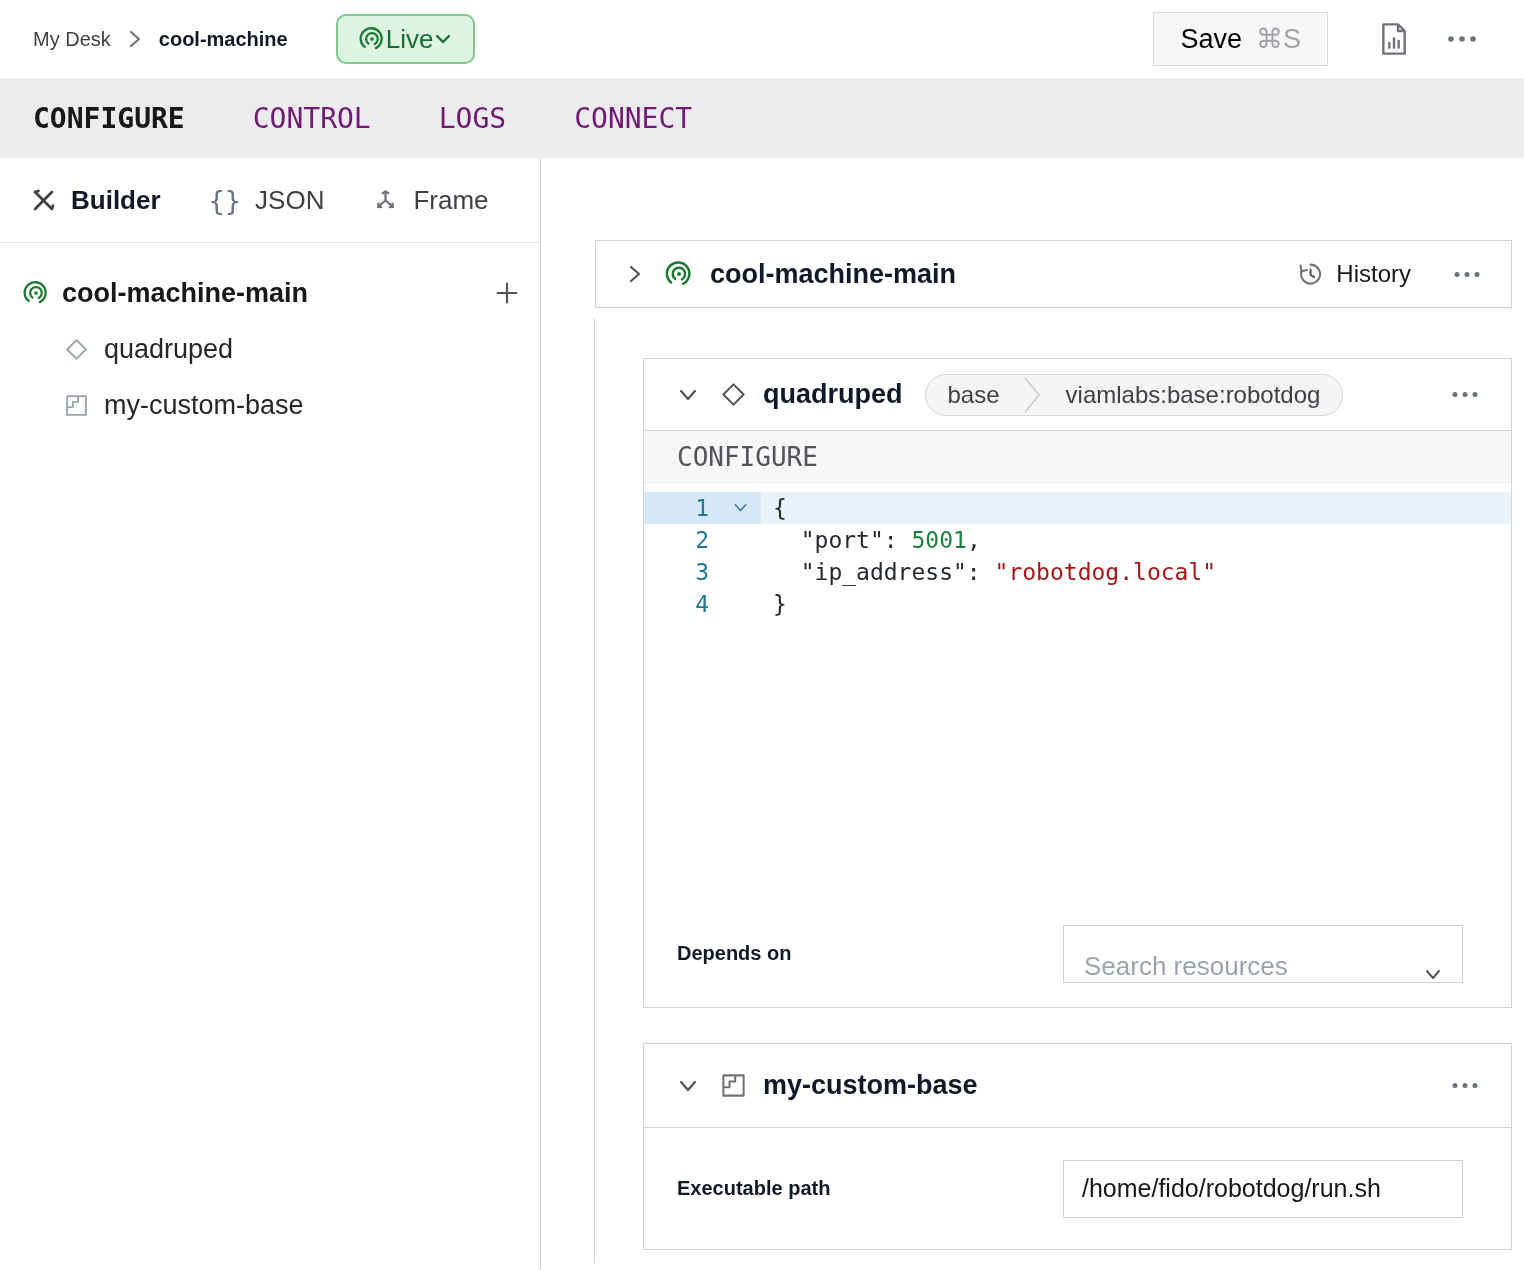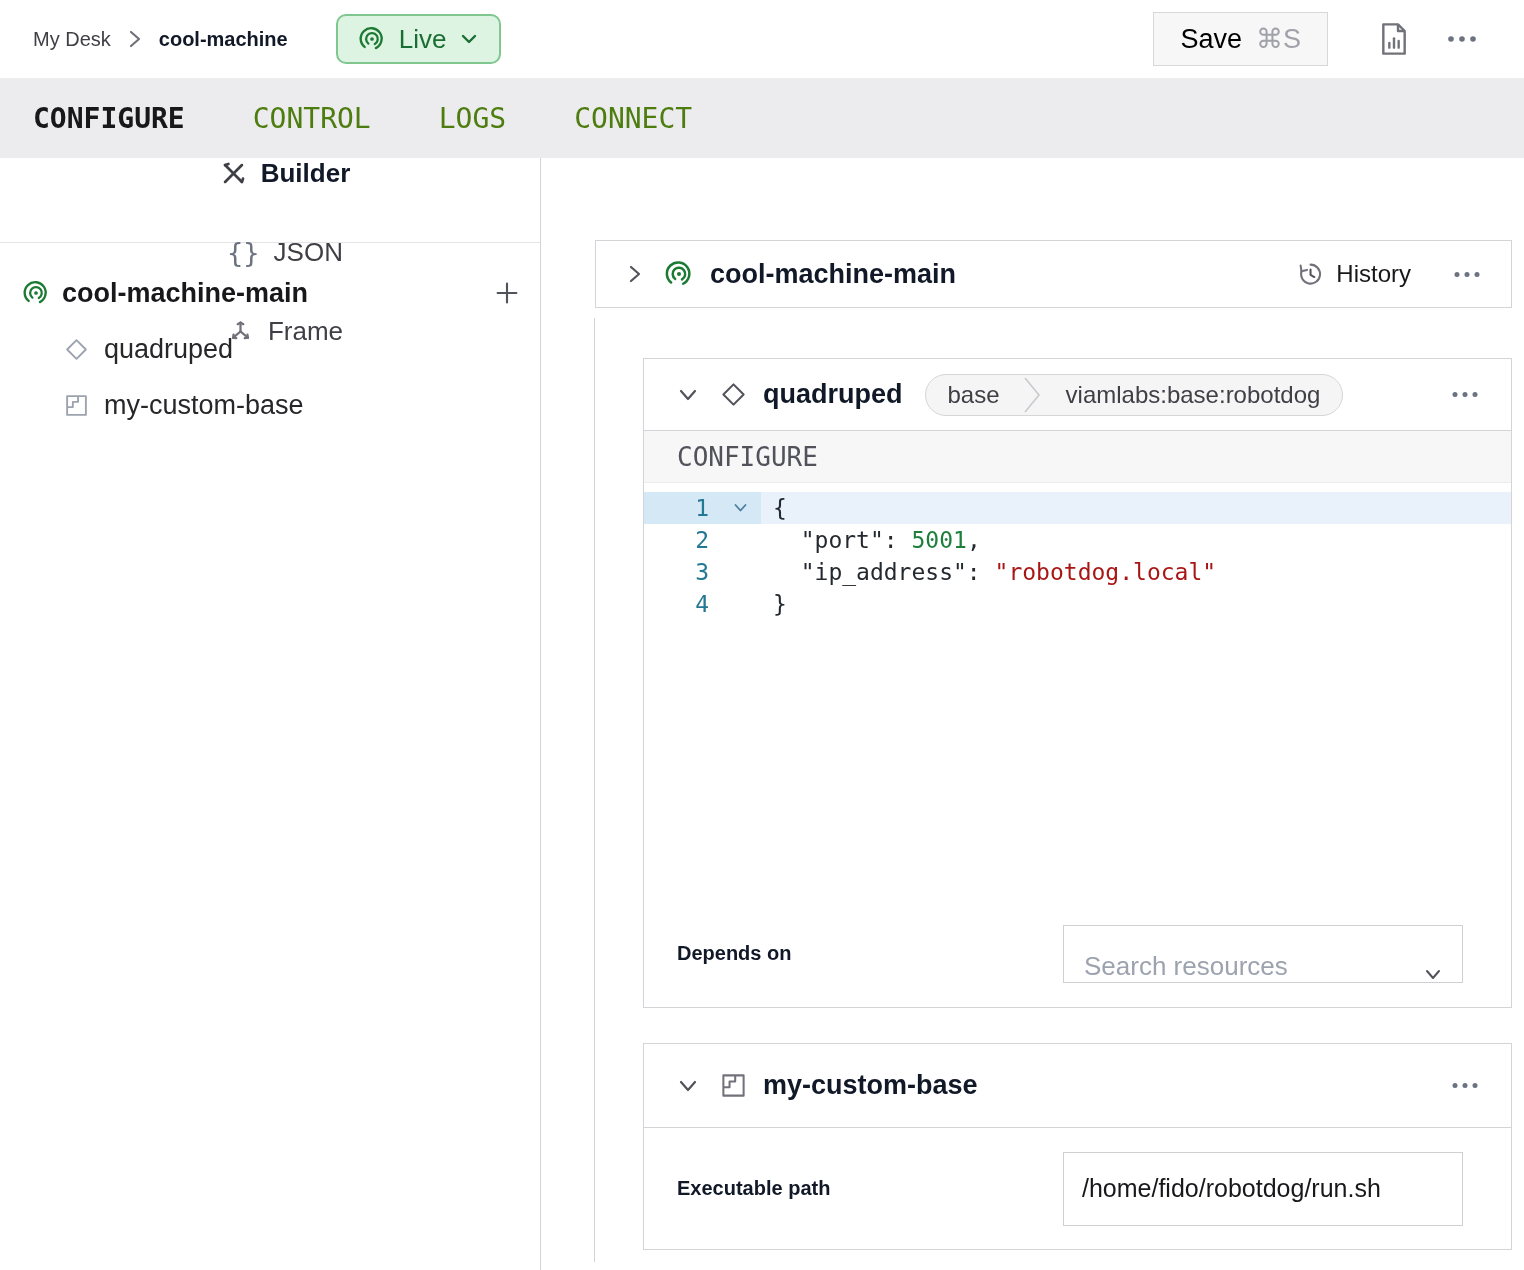--- a/index.html
+++ b/index.html
@@ -4,38 +4,38 @@
 <style>
   * { margin:0; padding:0; box-sizing:border-box; }
   html,body { width:1524px; height:1270px; background:#fff; font-family:"Liberation Sans", sans-serif; color:#18181b; overflow:hidden; }
   .page { position:relative; width:1524px; height:1270px; background:#fff; }
 
   
   .header { position:absolute; left:0; top:0; width:1524px; height:78px; background:#fff; display:flex; align-items:center; padding:0 46px 0 33px; }
   .crumbs { display:flex; align-items:center; gap:16px; font-size:20px; }
   .crumb-parent { color:#3f3f46; cursor:pointer; }
   .crumb-current { font-weight:bold; color:#111827; }
-  .live-badge { margin-left:48px; height:50px; padding:0 20px; display:flex; align-items:center; gap:13px;
+  .live-badge { margin-left:48px; height:50px; padding:0 20px; display:flex; align-items:center; 
     background:var(--live-bg); border:2px solid var(--live-border); border-radius:10px; font-size:26px; color:var(--live-text); cursor:pointer; }
   .header-spacer { flex:1; }
   .save-btn { height:54px; padding:0 26px; display:flex; align-items:center; gap:14px; background:#f7f7f8; border:1px solid #d8d8dc; font-size:27px; font-family:inherit; cursor:pointer; }
   .save-kbd { color:#a1a1aa; }
   .icon-btn { background:none; border:none; cursor:pointer; display:flex; align-items:center; justify-content:center; }
   .report-btn { margin-left:50px; }
   .dots-btn { margin-left:36px; }
 
   
   .tabbar { position:absolute; left:0; top:78px; width:1524px; height:80px; background:#ecebee; display:flex; align-items:center; padding-left:33px; gap:68px;
     font-family:"DejaVu Sans Mono", monospace; font-size:28px; }
-  .tab { color:#4d7c0f; cursor:pointer; }
+  .tab { color:#701a75; cursor:pointer; }
   .tab.active { color:#18181b; font-weight:bold; }
 
   
   .sidebar { position:absolute; left:0; top:158px; width:541px; height:1112px; background:#fff; border-right:1px solid #d4d4d8; }
-  .moderow { height:85px; border-bottom:1px solid #e4e4e7; display:flex; align-items:center; padding-left:30px; gap:48px;flex-direction:column; }
+  .moderow { height:85px; border-bottom:1px solid #e4e4e7; display:flex; align-items:center; padding-left:30px; gap:48px; }
   .mode { display:flex; align-items:center; gap:14px; font-size:26px; color:#3f3f46; cursor:pointer; background:none; border:none; font-family:inherit; }
   .mode.active { color:#111827; font-weight:bold; }
   .json-glyph { font-family:"DejaVu Sans Mono", monospace; font-size:27px; color:#6b7280; }
   .tree { padding-top:22px; }
   .tree-row { height:56px; display:flex; align-items:center; cursor:pointer; }
   .tree-machine { padding-left:22px; gap:12px; }
   .tree-machine .tree-label { font-weight:bold; font-size:27px; color:#18181b; }
   .tree-child { padding-left:64px; gap:15px; }
   .tree-child .tree-label { font-size:27px; color:#27272a; }
   .tree-plus { margin-left:auto; margin-right:18px; background:none; border:none; cursor:pointer; display:flex; }
@@ -70,21 +70,21 @@
 
   .depends-row { height:107px; display:flex; align-items:center; padding:0 48px 0 33px; }
   .field-label { font-size:20px; font-weight:bold; color:#111827; }
   .select-box { margin-left:auto; width:400px; height:58px; border:1px solid #cfcfd4; display:flex; align-items:flex-end; padding:0 18px 0 20px; cursor:pointer; background:#fff; }
   .select-box input { flex:1; border:none; outline:none; font-family:inherit; font-size:26px; color:#18181b; min-width:0; background:transparent; }
   .select-box input::placeholder { color:#9ca3af; }
 
   .card3 { left:643px; top:1043px; width:869px; height:207px; }
   .card3 .card-header { height:84px; }
   .exec-row { height:121px; display:flex; align-items:center; padding:0 48px 0 33px; }
-  .text-box { margin-left:auto; width:400px; height:74px; border:1px solid #cfcfd4; display:flex; align-items:center; padding:0 18px; background:#fff; }
+  .text-box { margin-left:auto; width:400px; height:58px; border:1px solid #cfcfd4; display:flex; align-items:center; padding:0 18px; background:#fff; }
   .text-box input { flex:1; border:none; outline:none; font-family:inherit; font-size:25px; color:#18181b; min-width:0; background:transparent; }
 
   svg { display:block; }
 </style>
 </head>
 <body>
 
 <div class="page">
 
   <div class="header">

